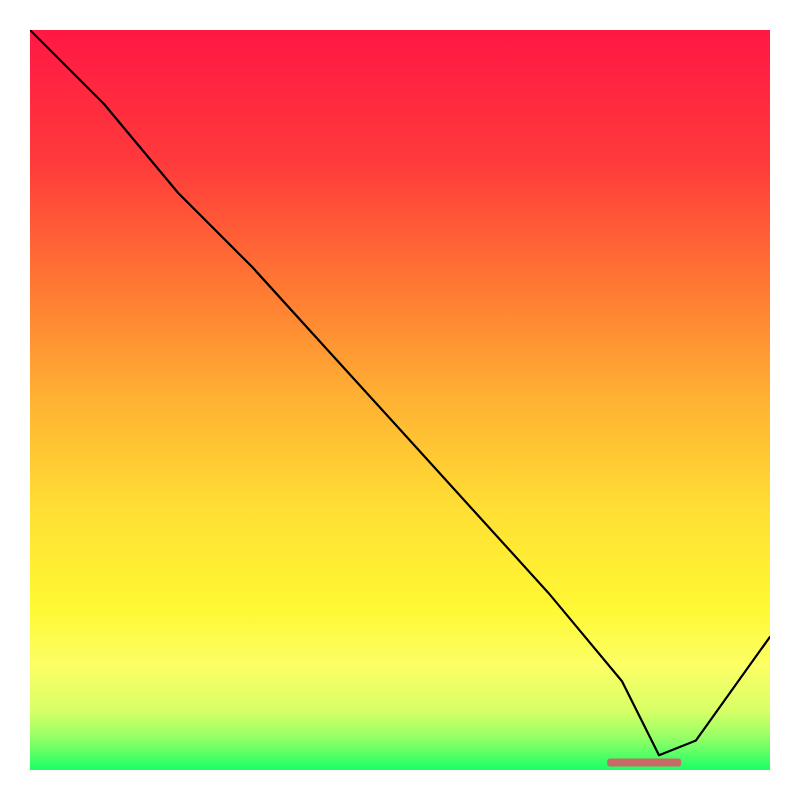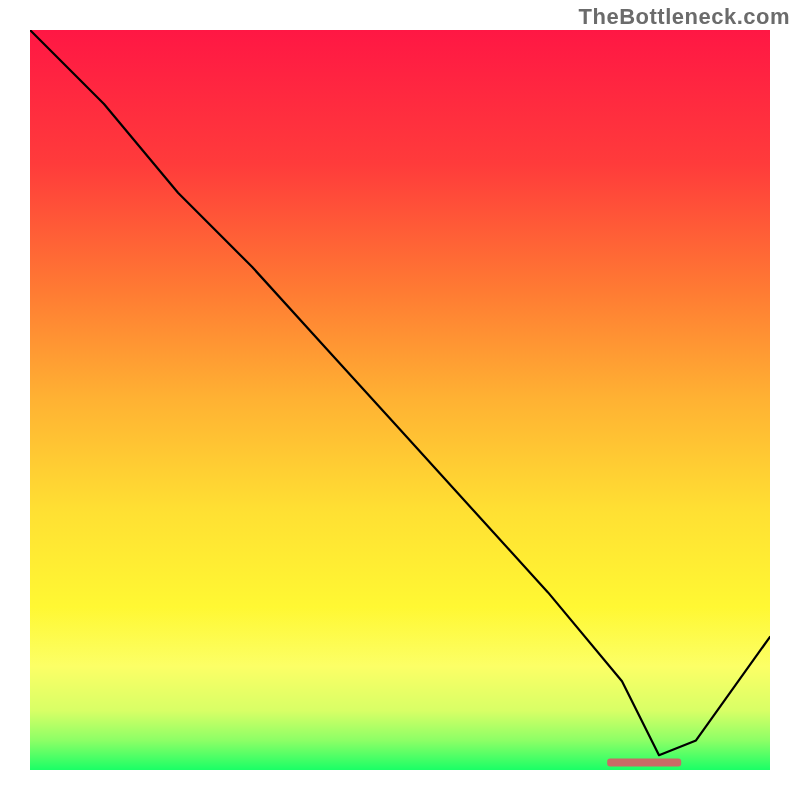--- a/index.html
+++ b/index.html
@@ -50,21 +50,20 @@
     stroke-linecap: round;
   }
   .bottom-marker {
     fill: #c96a66;
   }
 </style>
 </head>
 <body>
 
 <div class="frame">
-  <div class="watermark">TheBottleneck.com</div>
 
   <div class="plot-area">
     <svg class="chart" viewBox="0 0 740 740" preserveAspectRatio="none">
       <defs>
         <linearGradient id="bg-grad" x1="0" y1="0" x2="0" y2="1">
             <stop offset="0%" stop-color="#ff1744"></stop>
             <stop offset="18%" stop-color="#ff3b3b"></stop>
             <stop offset="35%" stop-color="#ff7a33"></stop>
             <stop offset="50%" stop-color="#ffb233"></stop>
             <stop offset="65%" stop-color="#ffe033"></stop>

